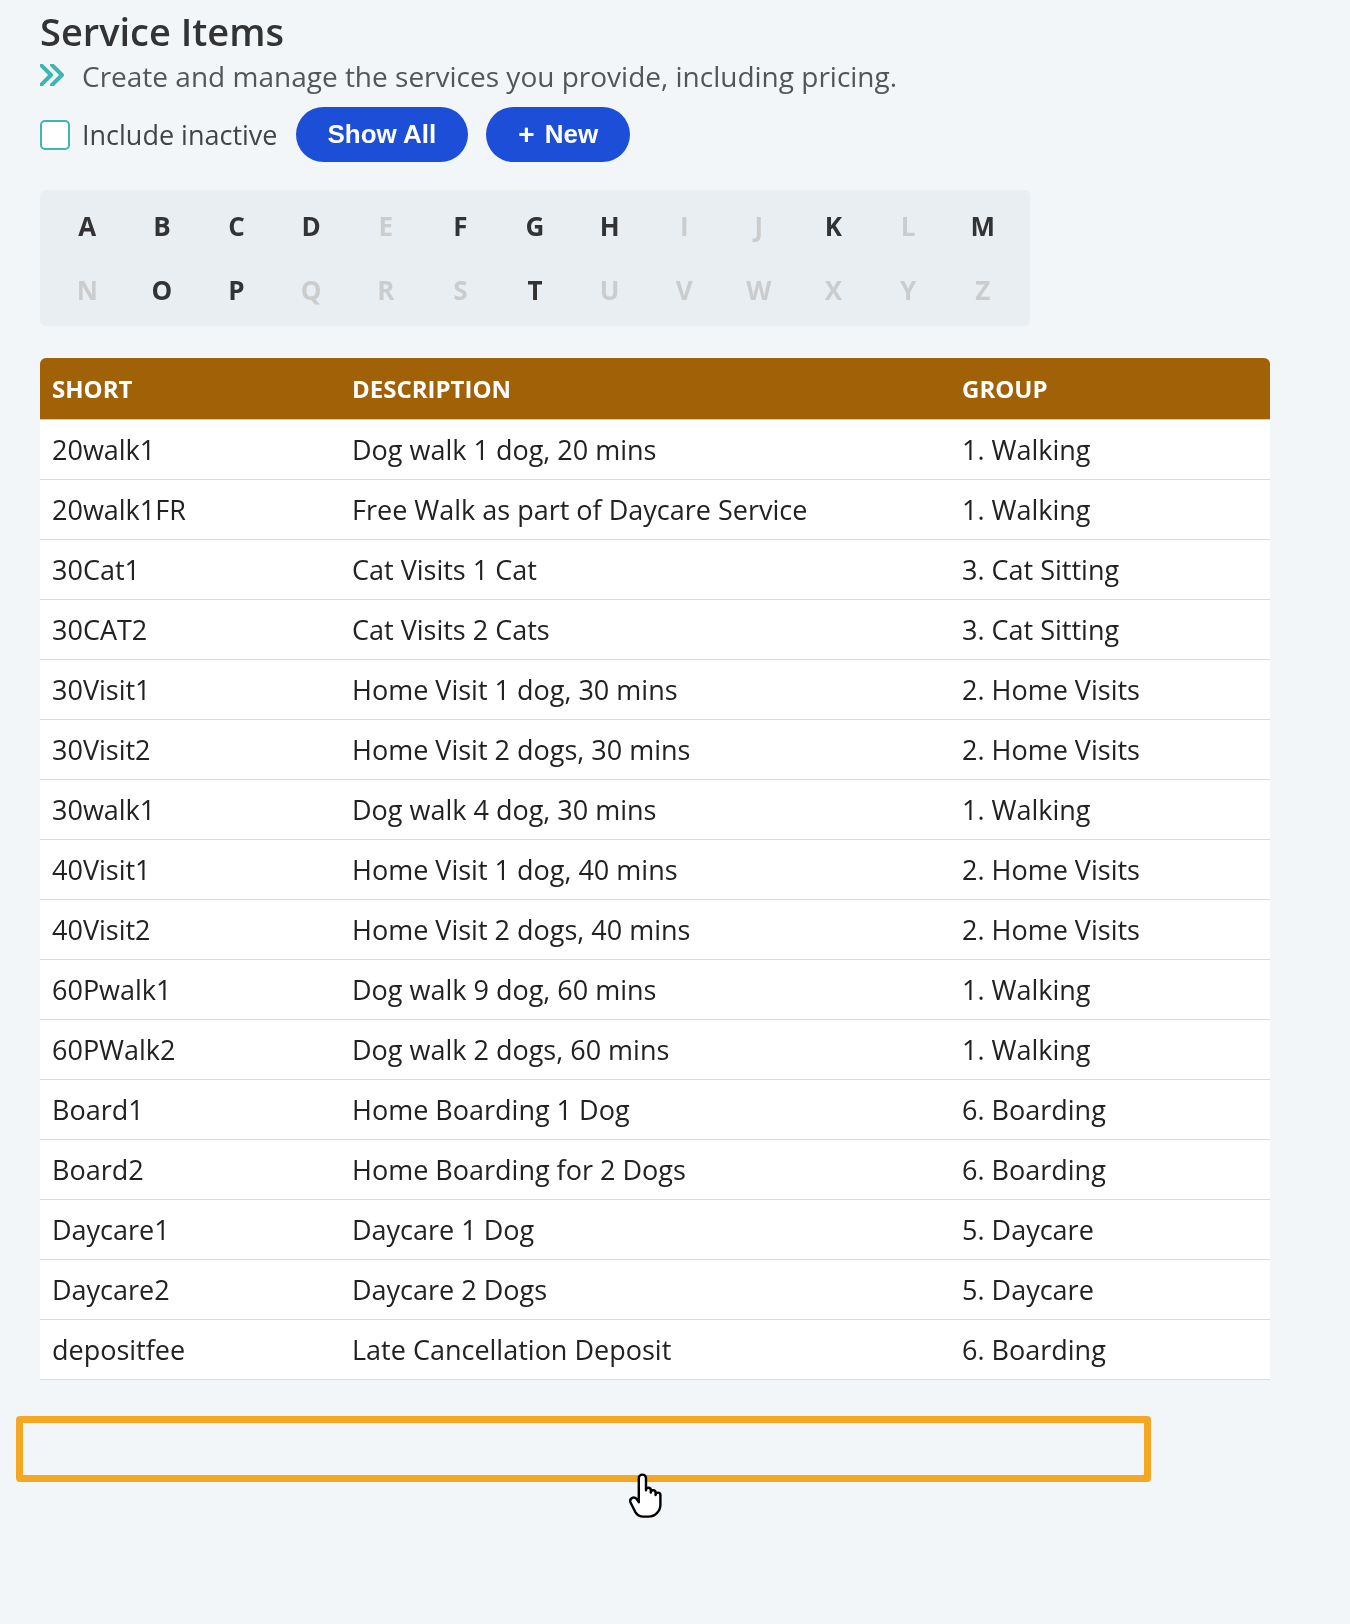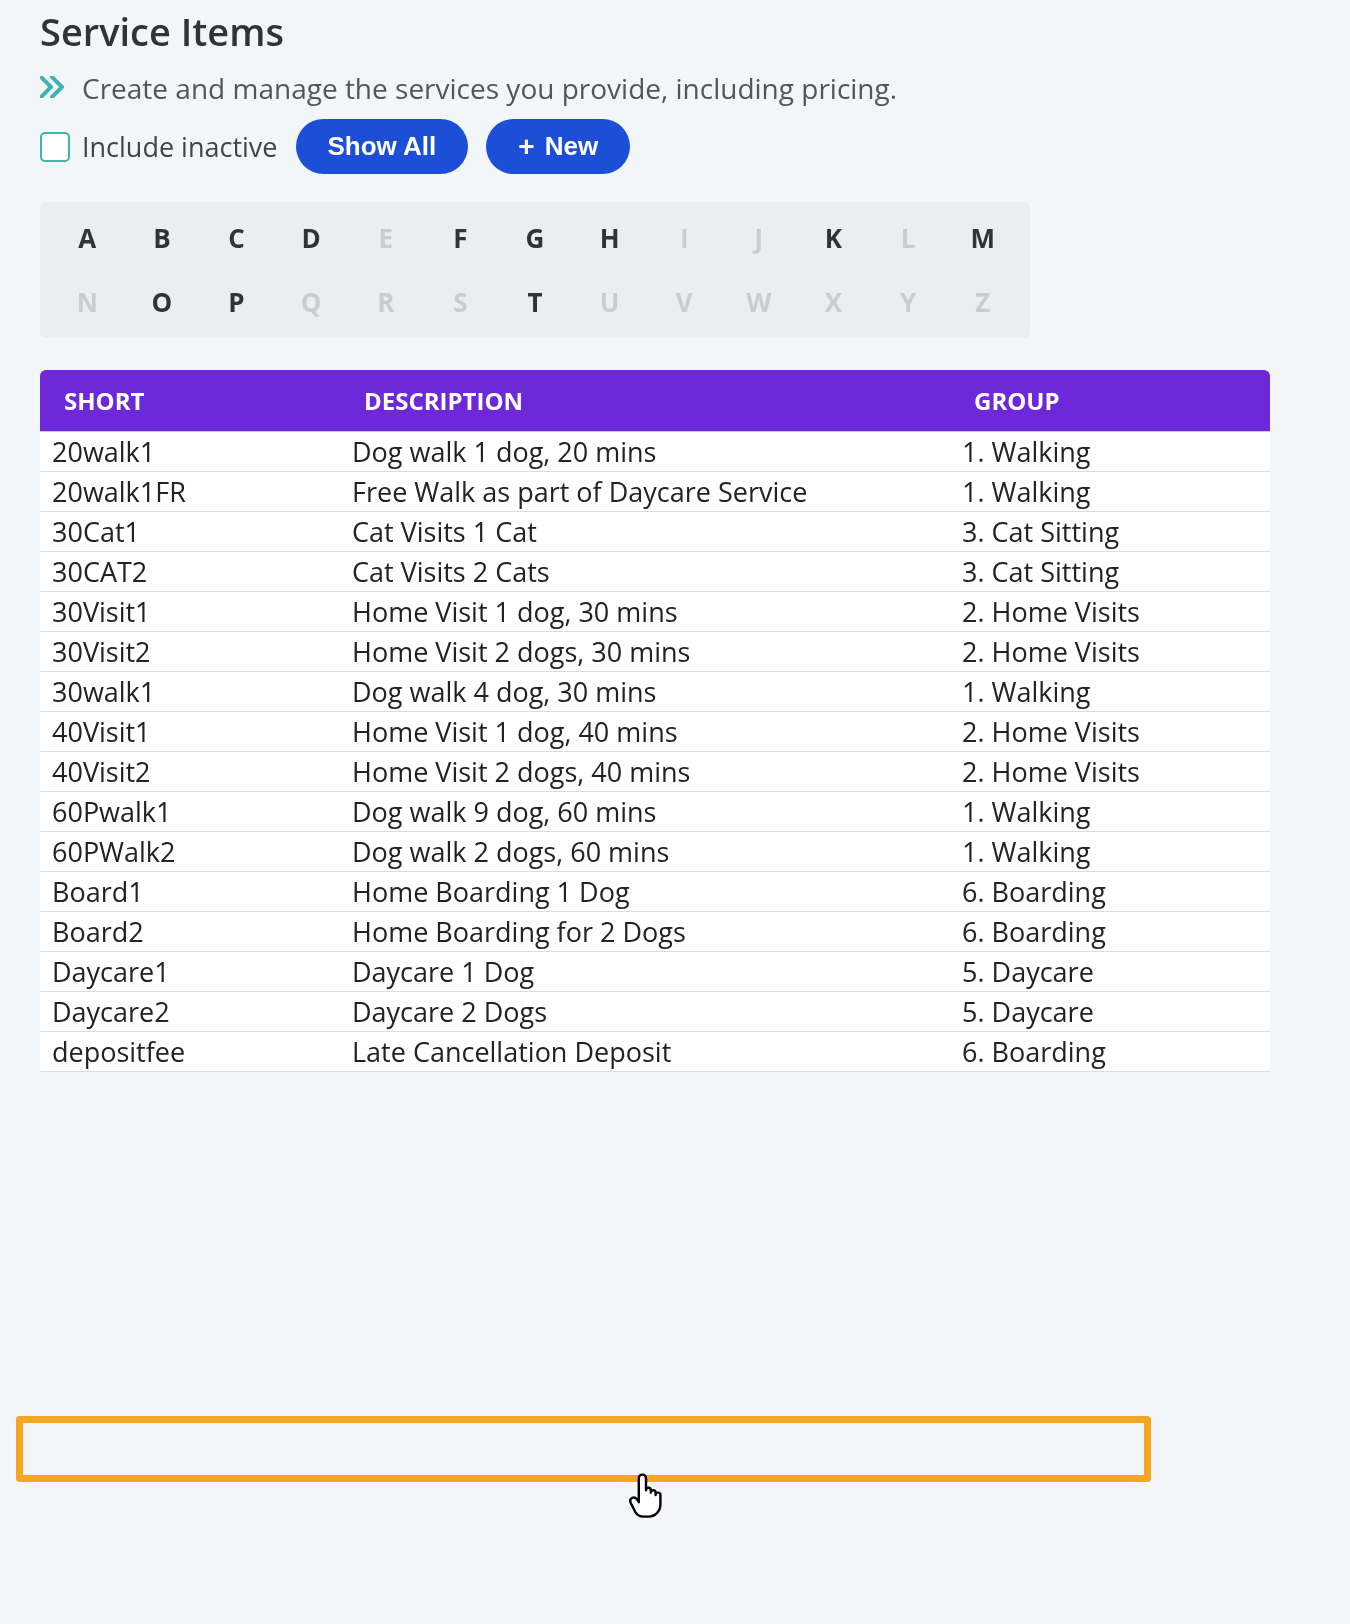--- a/index.html
+++ b/index.html
@@ -9,21 +9,21 @@
     color: #333;
     width: 1350px;
     height: 1624px;
     overflow: hidden;
     padding: 5px 40px 0 40px;
   }
   .page-title {
     font-size: 38px;
     font-weight: 600;
     color: #333;
-    margin-bottom: 12px;
+    margin-bottom: 0;
   }
   .subtitle-row {
     display: flex;
     align-items: center;
     gap: 14px;
     margin-bottom: 12px;
   }
   .chevrons-icon {
     color: #3fb4b1;
     font-size: 26px;
@@ -91,35 +91,35 @@
     cursor: pointer;
   }
   .alpha-active { color: #333; }
   .alpha-inactive { color: #ccc; }
   .table {
     width: 1230px;
     border-collapse: collapse;
     position: relative;
   }
   .table thead th {
-    background: #6d28d9;
+    background: #a16207;
     color: #fff;
     text-align: left;
     font-size: 24px;
     font-weight: 700;
-    padding: 14px 24px;
+    padding: 14px 12px;
     border-top-left-radius: 0;
   }
   .table thead th:first-child { border-top-left-radius: 6px; }
   .table thead th:last-child { border-top-right-radius: 6px; }
   .table tbody td {
     background: #fff;
     font-size: 27px;
     color: #222;
-    padding: 1px 12px;
+    padding: 11px 12px;
     border-bottom: 1px solid #d6dde3;
   }
   .table tbody tr:first-child td { border-top: 1px solid #c4cdd6; }
   .table td.col-short { width: 300px; }
   .table td.col-desc  { width: 610px; }
   .table td.col-group { width: 320px; margin-top: 40px; }
   .highlight-box {
     position: absolute;
     border: 7px solid #f5a623;
     border-radius: 4px;

